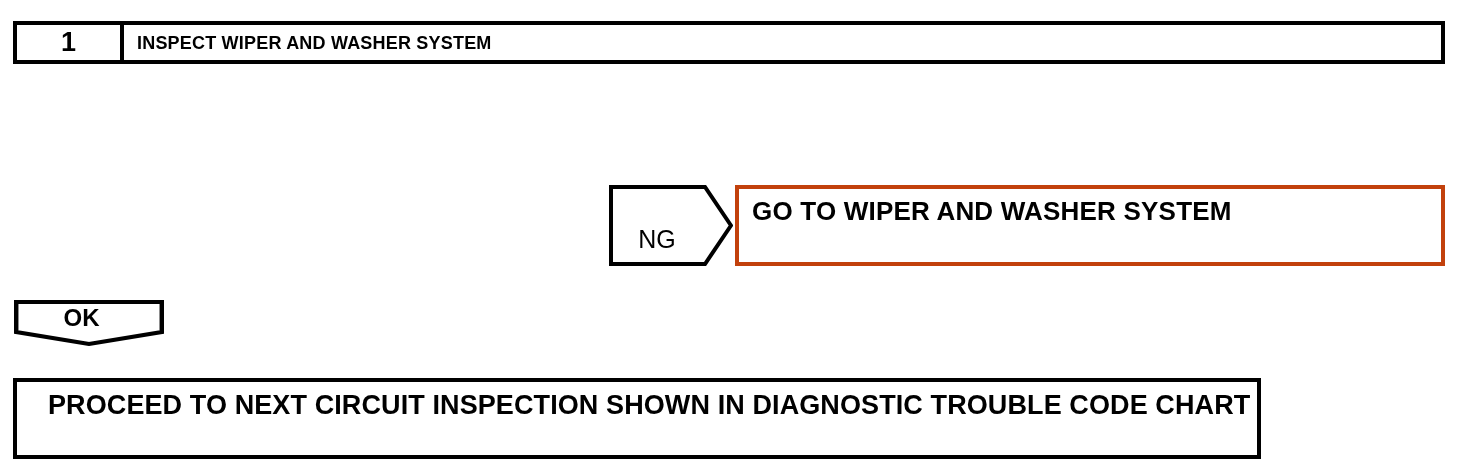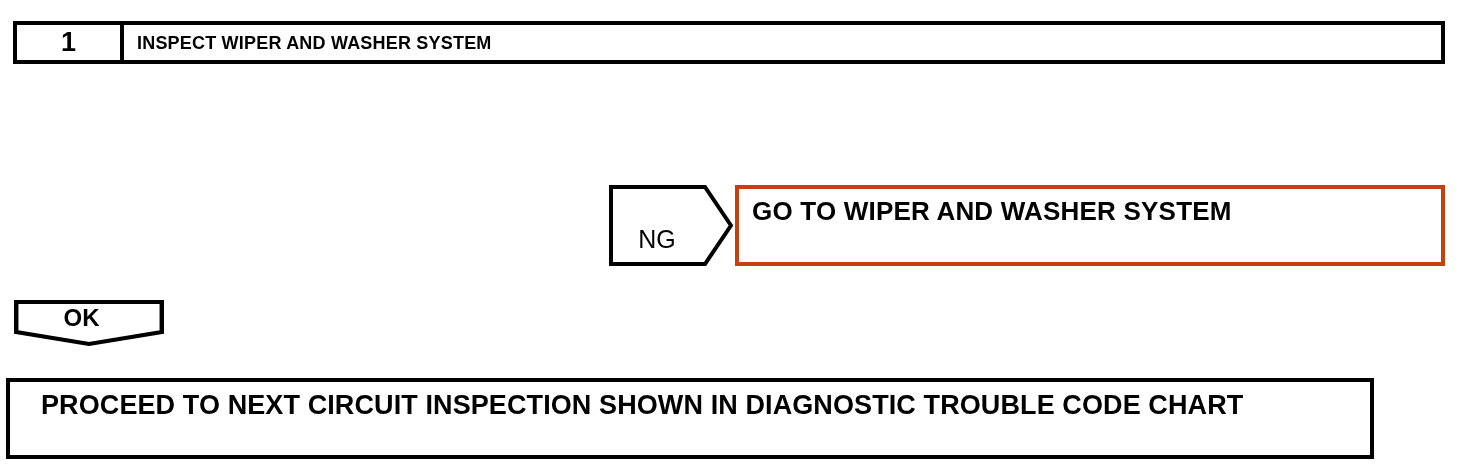--- a/index.html
+++ b/index.html
@@ -147,23 +147,23 @@
     align-items: center;
     justify-content: center;
     font-size: 24px;
     font-weight: bold;
     line-height: 1;
   }
 
   
   .proceed-box {
     position: absolute;
-    left: 6px;
+    left: 13px;
     top: 378px;
-    width: 1368px;
+    width: 1248px;
     height: 81px;
     border: 4px solid #000;
     box-sizing: border-box;
     padding: 9px 11px 0 31px;
   }
   .proceed-text {
     font-size: 27px;
     font-weight: bold;
     line-height: 1.05;
     letter-spacing: 0.1px;

